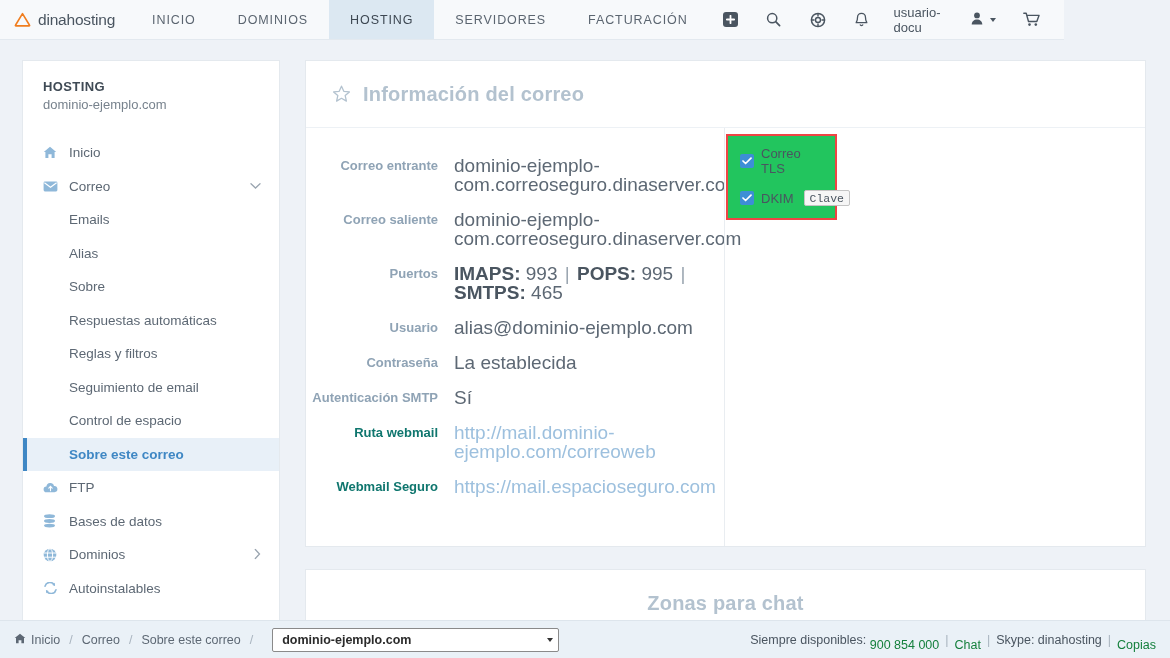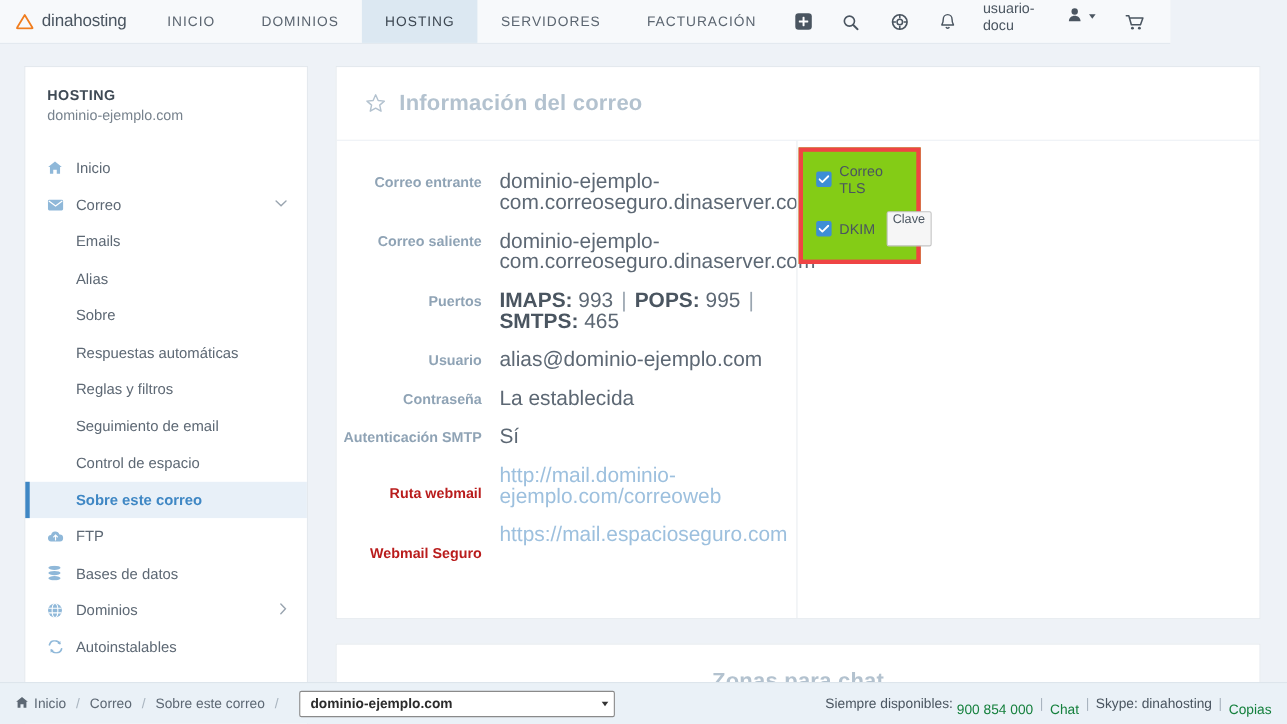--- a/index.html
+++ b/index.html
@@ -41,21 +41,21 @@
   .nav-add {
     display: flex; align-items: center; padding: 0 14px;
   }
   .add-box {
     width: 15px; height: 15px; border-radius: 3px;
     background: #4a5560;
     display: flex; align-items: center; justify-content: center;
   }
   .add-box svg { display: block; }
   .nav-spacer { flex: 1; }
-  .nav-right { display: flex; align-items: flex-start; gap: 0; padding-right: 10px; }
+  .nav-right { display: flex; align-items: center; gap: 0; padding-right: 10px; }
   .navicon {
     width: 46px; height: 40px;
     display: flex; align-items: center; justify-content: center;
     color: #4a5560;
   }
   .user-area {
     display: flex; align-items: center; gap: 7px;
     padding: 0 14px 0 10px;
     font-size: 13px; color: #4a5560;
   }
@@ -154,59 +154,59 @@
   .irow { display: flex; margin-bottom: 16px; }
   .ilabel {
     width: 148px; flex: 0 0 148px;
     text-align: right;
     padding-right: 16px;
     font-size: 13px;
     font-weight: bold;
     color: #8fa3b5;
     line-height: 19px;
   }
-  .ilabel.dark { color: #b91c1c; margin-top: 16px; }
+  .ilabel.dark { color: #0f766e; }
   .ivalue {
     font-size: 19px; color: #5d6874; line-height: 19px;
     max-width: 250px;
   }
   .ivalue.link { color: #9dc0de; }
   .ivalue b { font-weight: bold; color: #4a5560; }
   .ivalue .sep { color: #9aa5b0; padding: 0 2px; }
 
   
   .hl-box {
     position: absolute;
     left: 420px; top: 6px;
     width: 111px;
-    border: 4px solid #ef4444;
-    background: #84cc16;
+    border: 2px solid #ef4444;
+    background: #22c55e;
     padding: 10px 12px 12px 12px;
   }
   .chk-row {
     display: flex; align-items: center; gap: 7px;
     margin-bottom: 14px;
   }
   .chk-row:last-child { margin-bottom: 0; }
   .chkbox {
     width: 14px; height: 14px; flex: 0 0 14px;
     background: #3d8ed6;
     border-radius: 2px;
     display: flex; align-items: center; justify-content: center;
   }
   .chk-label { font-size: 13px; color: #4a5560; }
   .clave-btn {
     font-size: 11.5px; color: #4a5560;
     background: #f6f6f6;
     border: 1px solid #c4c4c4;
     border-radius: 2px;
-    padding: 1px 5px 17px 5px;
+    padding: 1px 5px 0 5px;
     margin-left: 3px;
     cursor: pointer;
-    font-family: Liberation Sans, sans-serif;
+    font-family: Liberation Mono, monospace;
   }
 
   .card-2 { margin-top: 22px; }
   .card-2 .card-head { border-bottom: none; justify-content: center; }
 
   
   .footer {
     position: absolute; left: 0; bottom: 0;
     width: 1170px; height: 38px;
     background: #eaf1f7;

